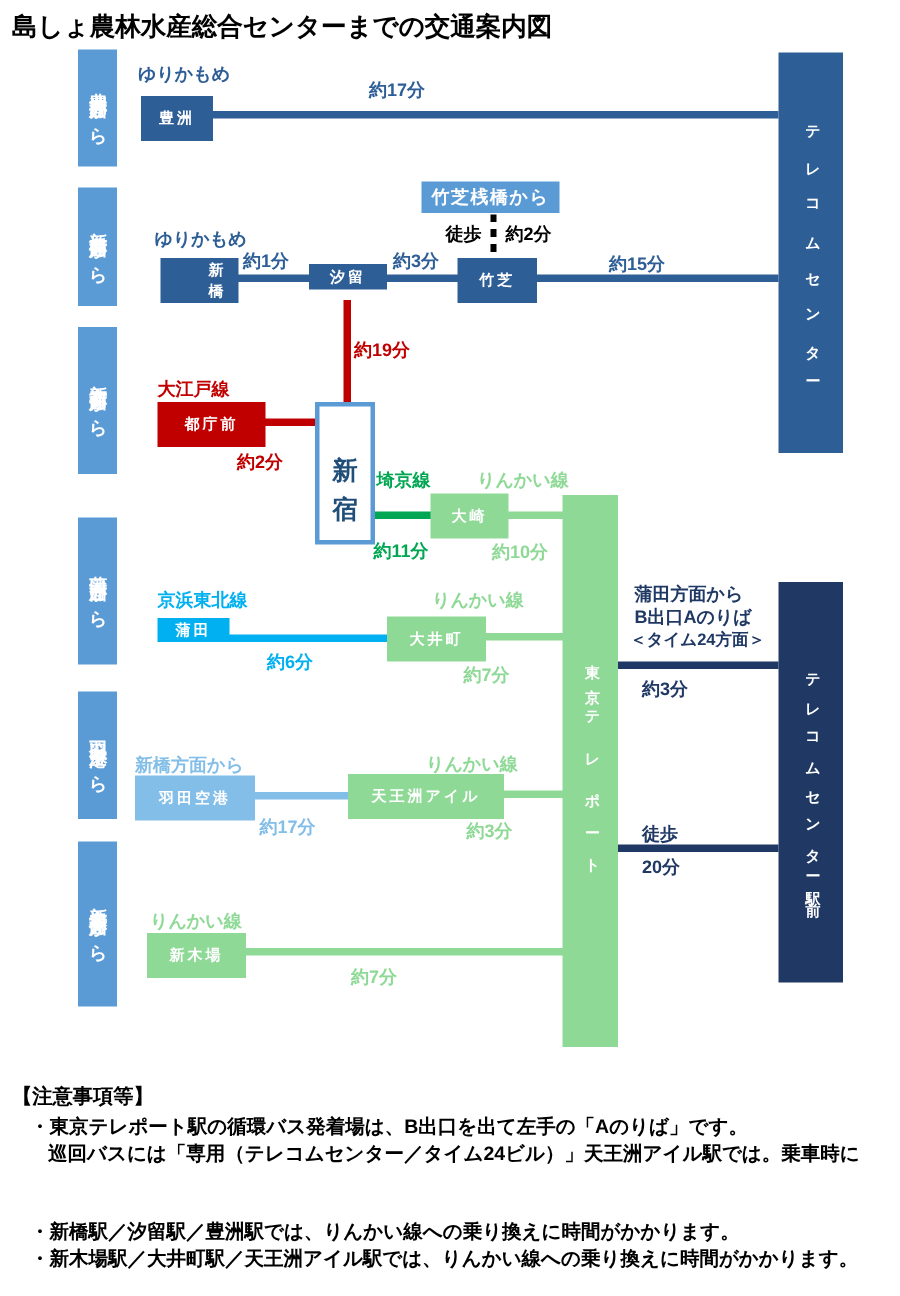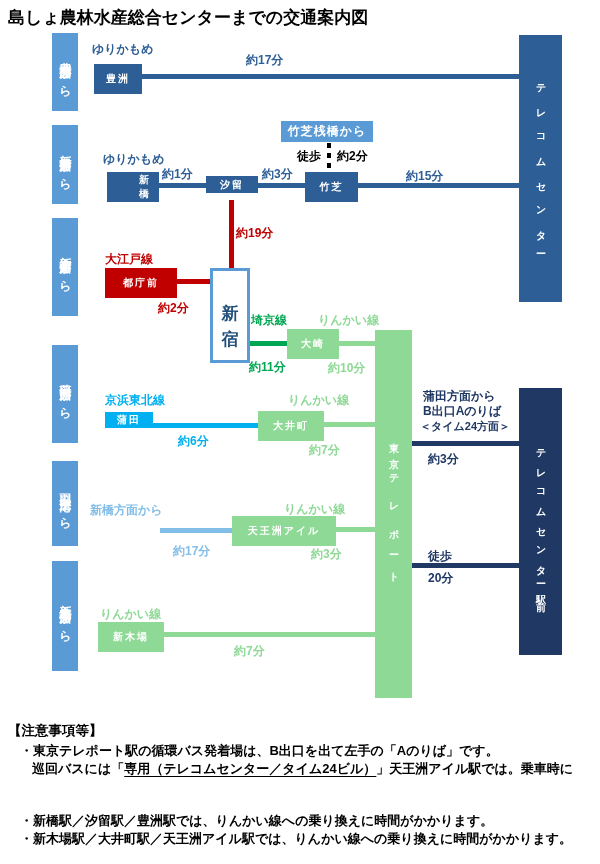--- a/index.html
+++ b/index.html
@@ -23,21 +23,21 @@
   .hline{position:absolute;height:5px;z-index:1;}
   .vline{position:absolute;width:5px;z-index:1;}
   .dotline{position:absolute;width:4px;z-index:1;
            background:repeating-linear-gradient(to bottom,#000 0 5px,transparent 5px 10px);}
   .lbl{position:absolute;font-weight:bold;font-size:12px;white-space:nowrap;z-index:3;}
   .c-dark{color:#2E5E96;}  .c-red{color:#C00000;}  .c-green{color:#00A651;}
   .c-lg{color:#8FD996;}    .c-cyan{color:#00B0F0;} .c-pale{color:#82BEE8;}
   .c-navy{color:#1F3864;}  .c-black{color:#000;}
   .sm{font-size:11px;}
   .note{position:absolute;font-weight:bold;font-size:13px;color:#000;white-space:nowrap;z-index:3;}
-  .u{text-decoration:underline;text-underline-offset:3px;text-align:center;}
+  .u{text-underline-offset:3px;text-align:center;}
 </style>
 </head>
 <body>
 
 <div class="canvas">
 
   <div class="title" style="left:8px;top:6px;">島しょ農林水産総合センターまでの交通案内図</div>
 
   <div class="box origin vtext" style="top:33px;height:78px;">豊洲方面から</div>
   <div class="box origin vtext" style="top:125px;height:79px;">新橋方面から</div>
@@ -94,20 +94,21 @@
   <div class="hline lg-bg" style="left:320px;top:422px;width:57px;"></div>
   <div class="lbl c-lg" style="left:309px;top:442px;">約7分</div>
 
   <div class="lbl c-navy" style="left:423px;top:388px;">蒲田方面から</div>
   <div class="lbl c-navy" style="left:423px;top:403px;">B出口Aのりば</div>
   <div class="lbl c-navy sm" style="left:420px;top:419px;">＜タイム24方面＞</div>
   <div class="hline navy-bg" style="left:411px;top:441px;width:108px;"></div>
   <div class="lbl c-navy" style="left:428px;top:451px;">約3分</div>
 
   <div class="lbl c-pale" style="left:90px;top:502px;">新橋方面から</div>
+  <div class="box pale-bg st" style="left:90px;top:517px;width:80px;height:30px;">羽田空港</div>
   <div class="hline pale-bg" style="left:160px;top:528px;width:80px;"></div>
   <div class="lbl c-pale" style="left:173px;top:543px;">約17分</div>
   <div class="lbl c-lg" style="left:284px;top:501px;">りんかい線</div>
   <div class="box lg-bg st" style="left:232px;top:516px;width:104px;height:30px;">天王洲アイル</div>
   <div class="hline lg-bg" style="left:330px;top:527px;width:47px;"></div>
   <div class="lbl c-lg" style="left:311px;top:546px;">約3分</div>
 
   <div class="lbl c-navy" style="left:428px;top:548px;">徒歩</div>
   <div class="hline navy-bg" style="left:411px;top:563px;width:108px;"></div>
   <div class="lbl c-navy" style="left:428px;top:570px;">20分</div>

